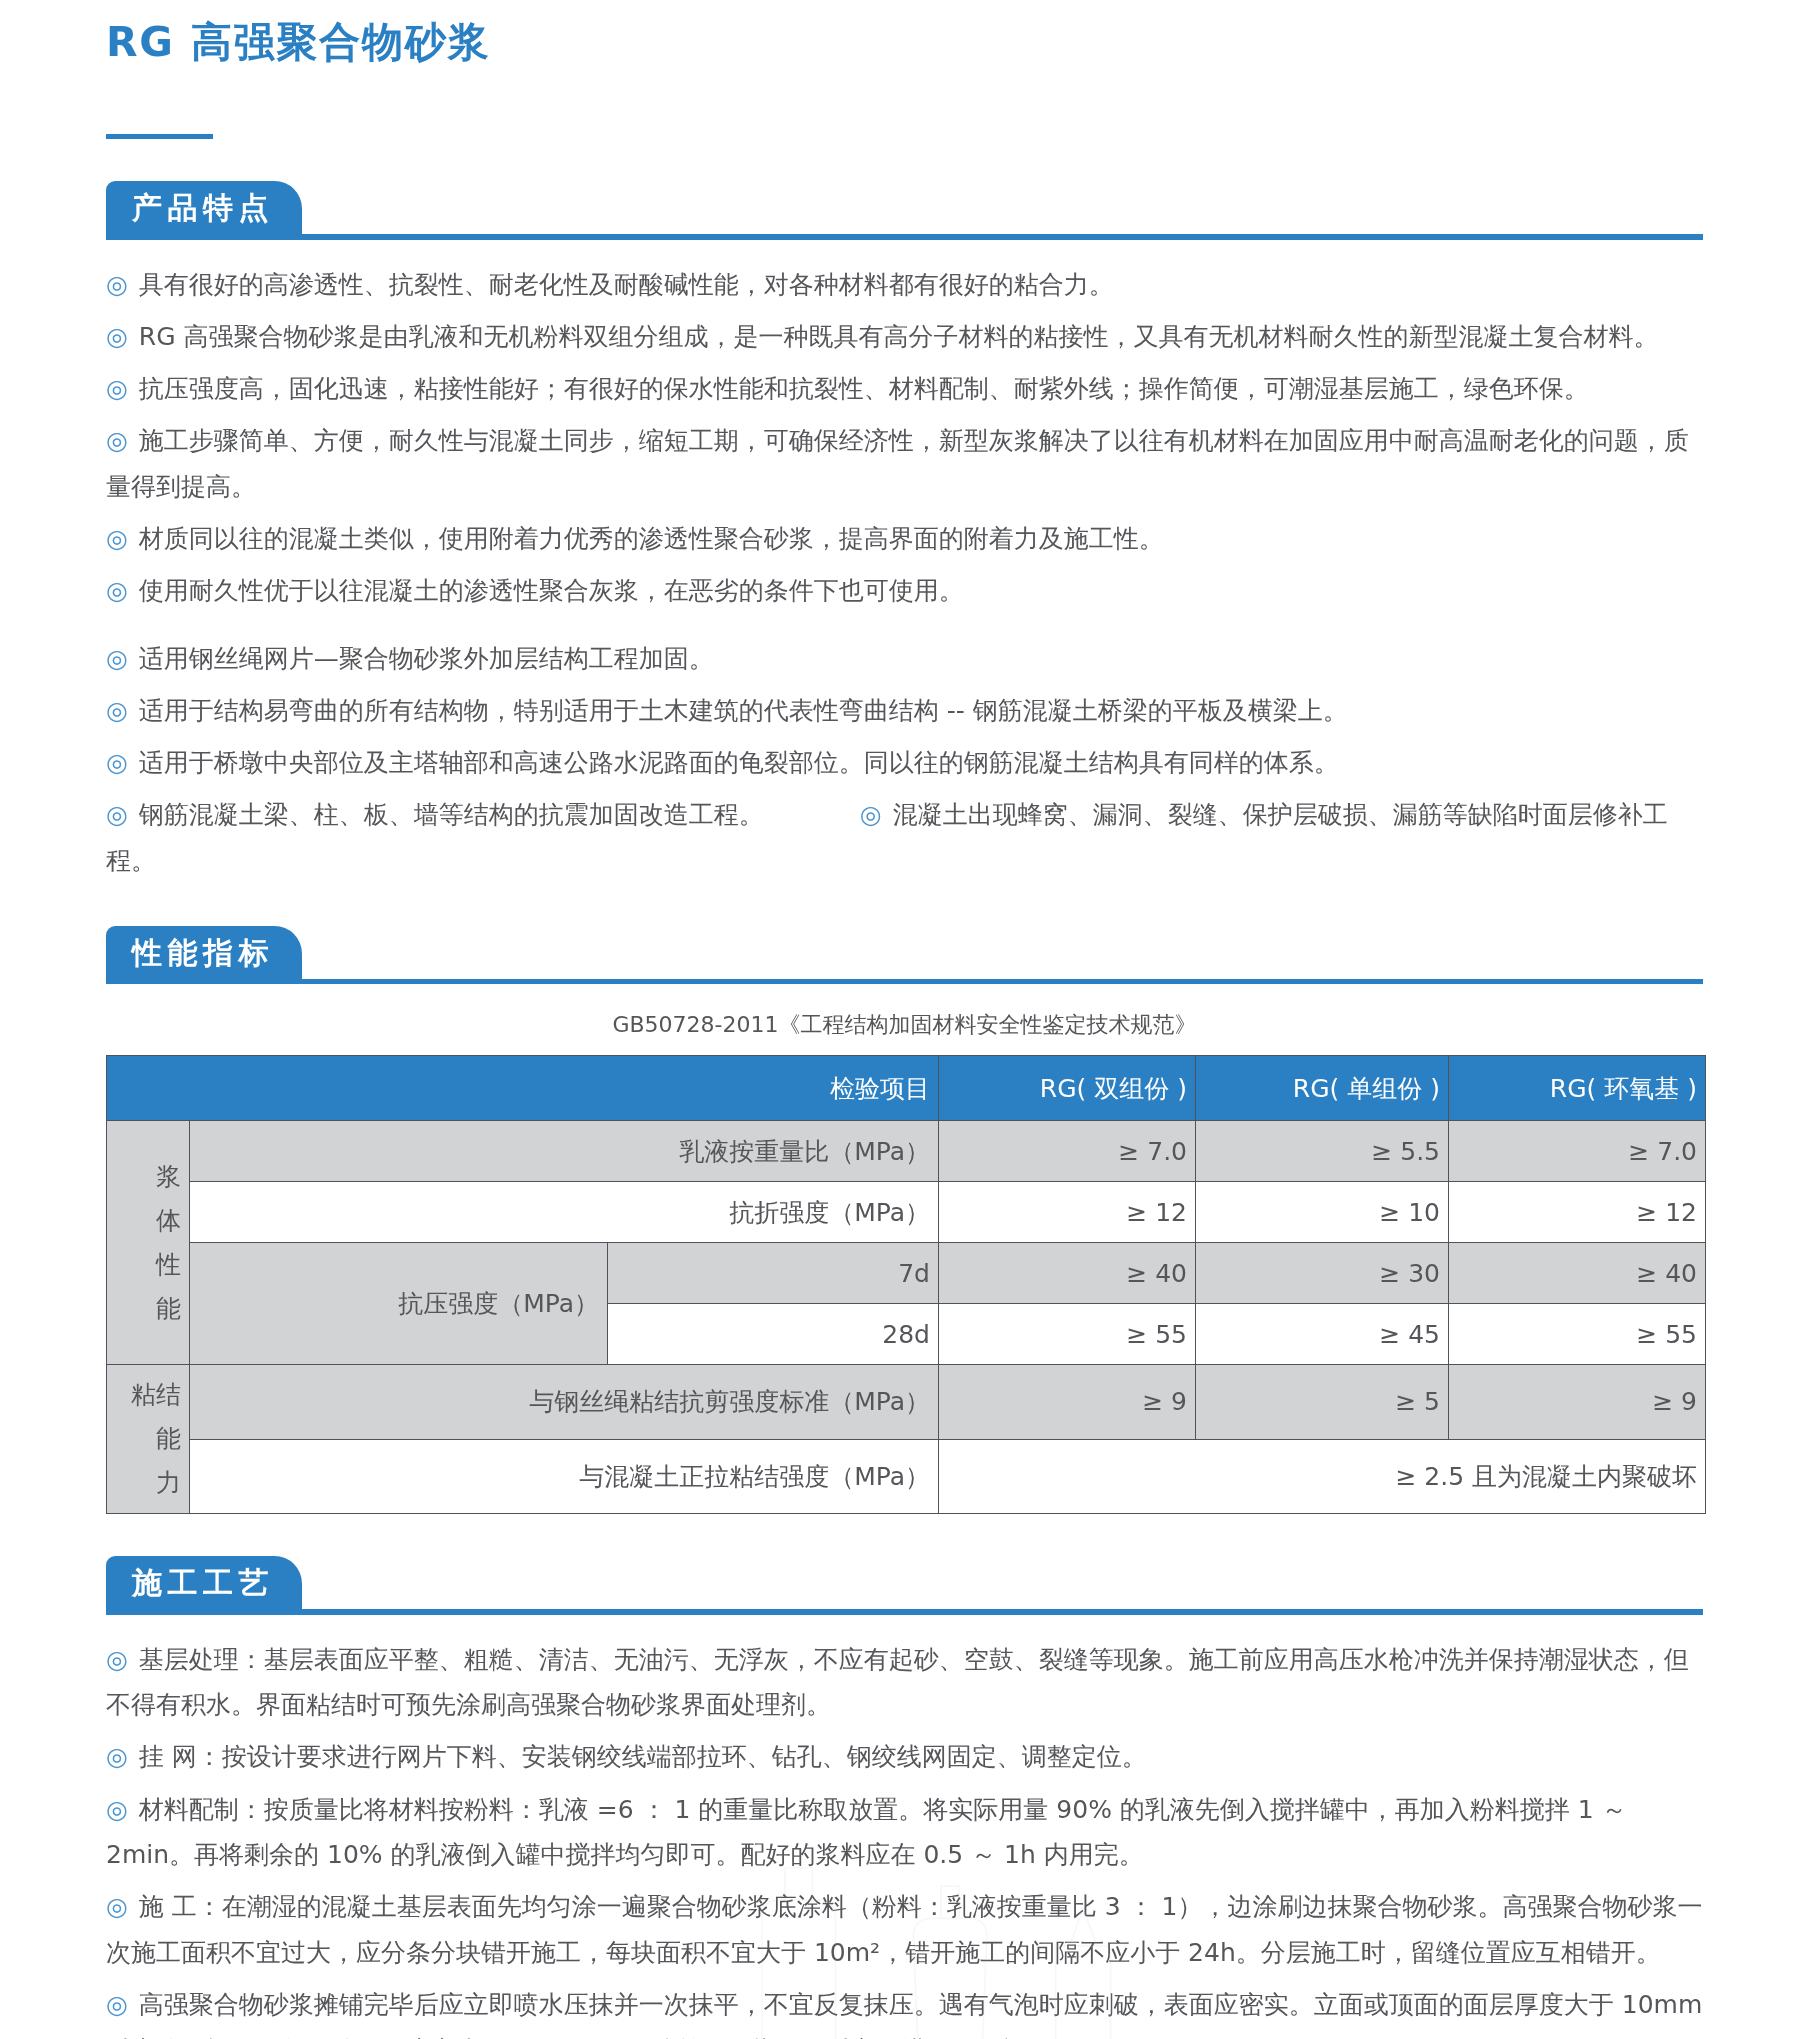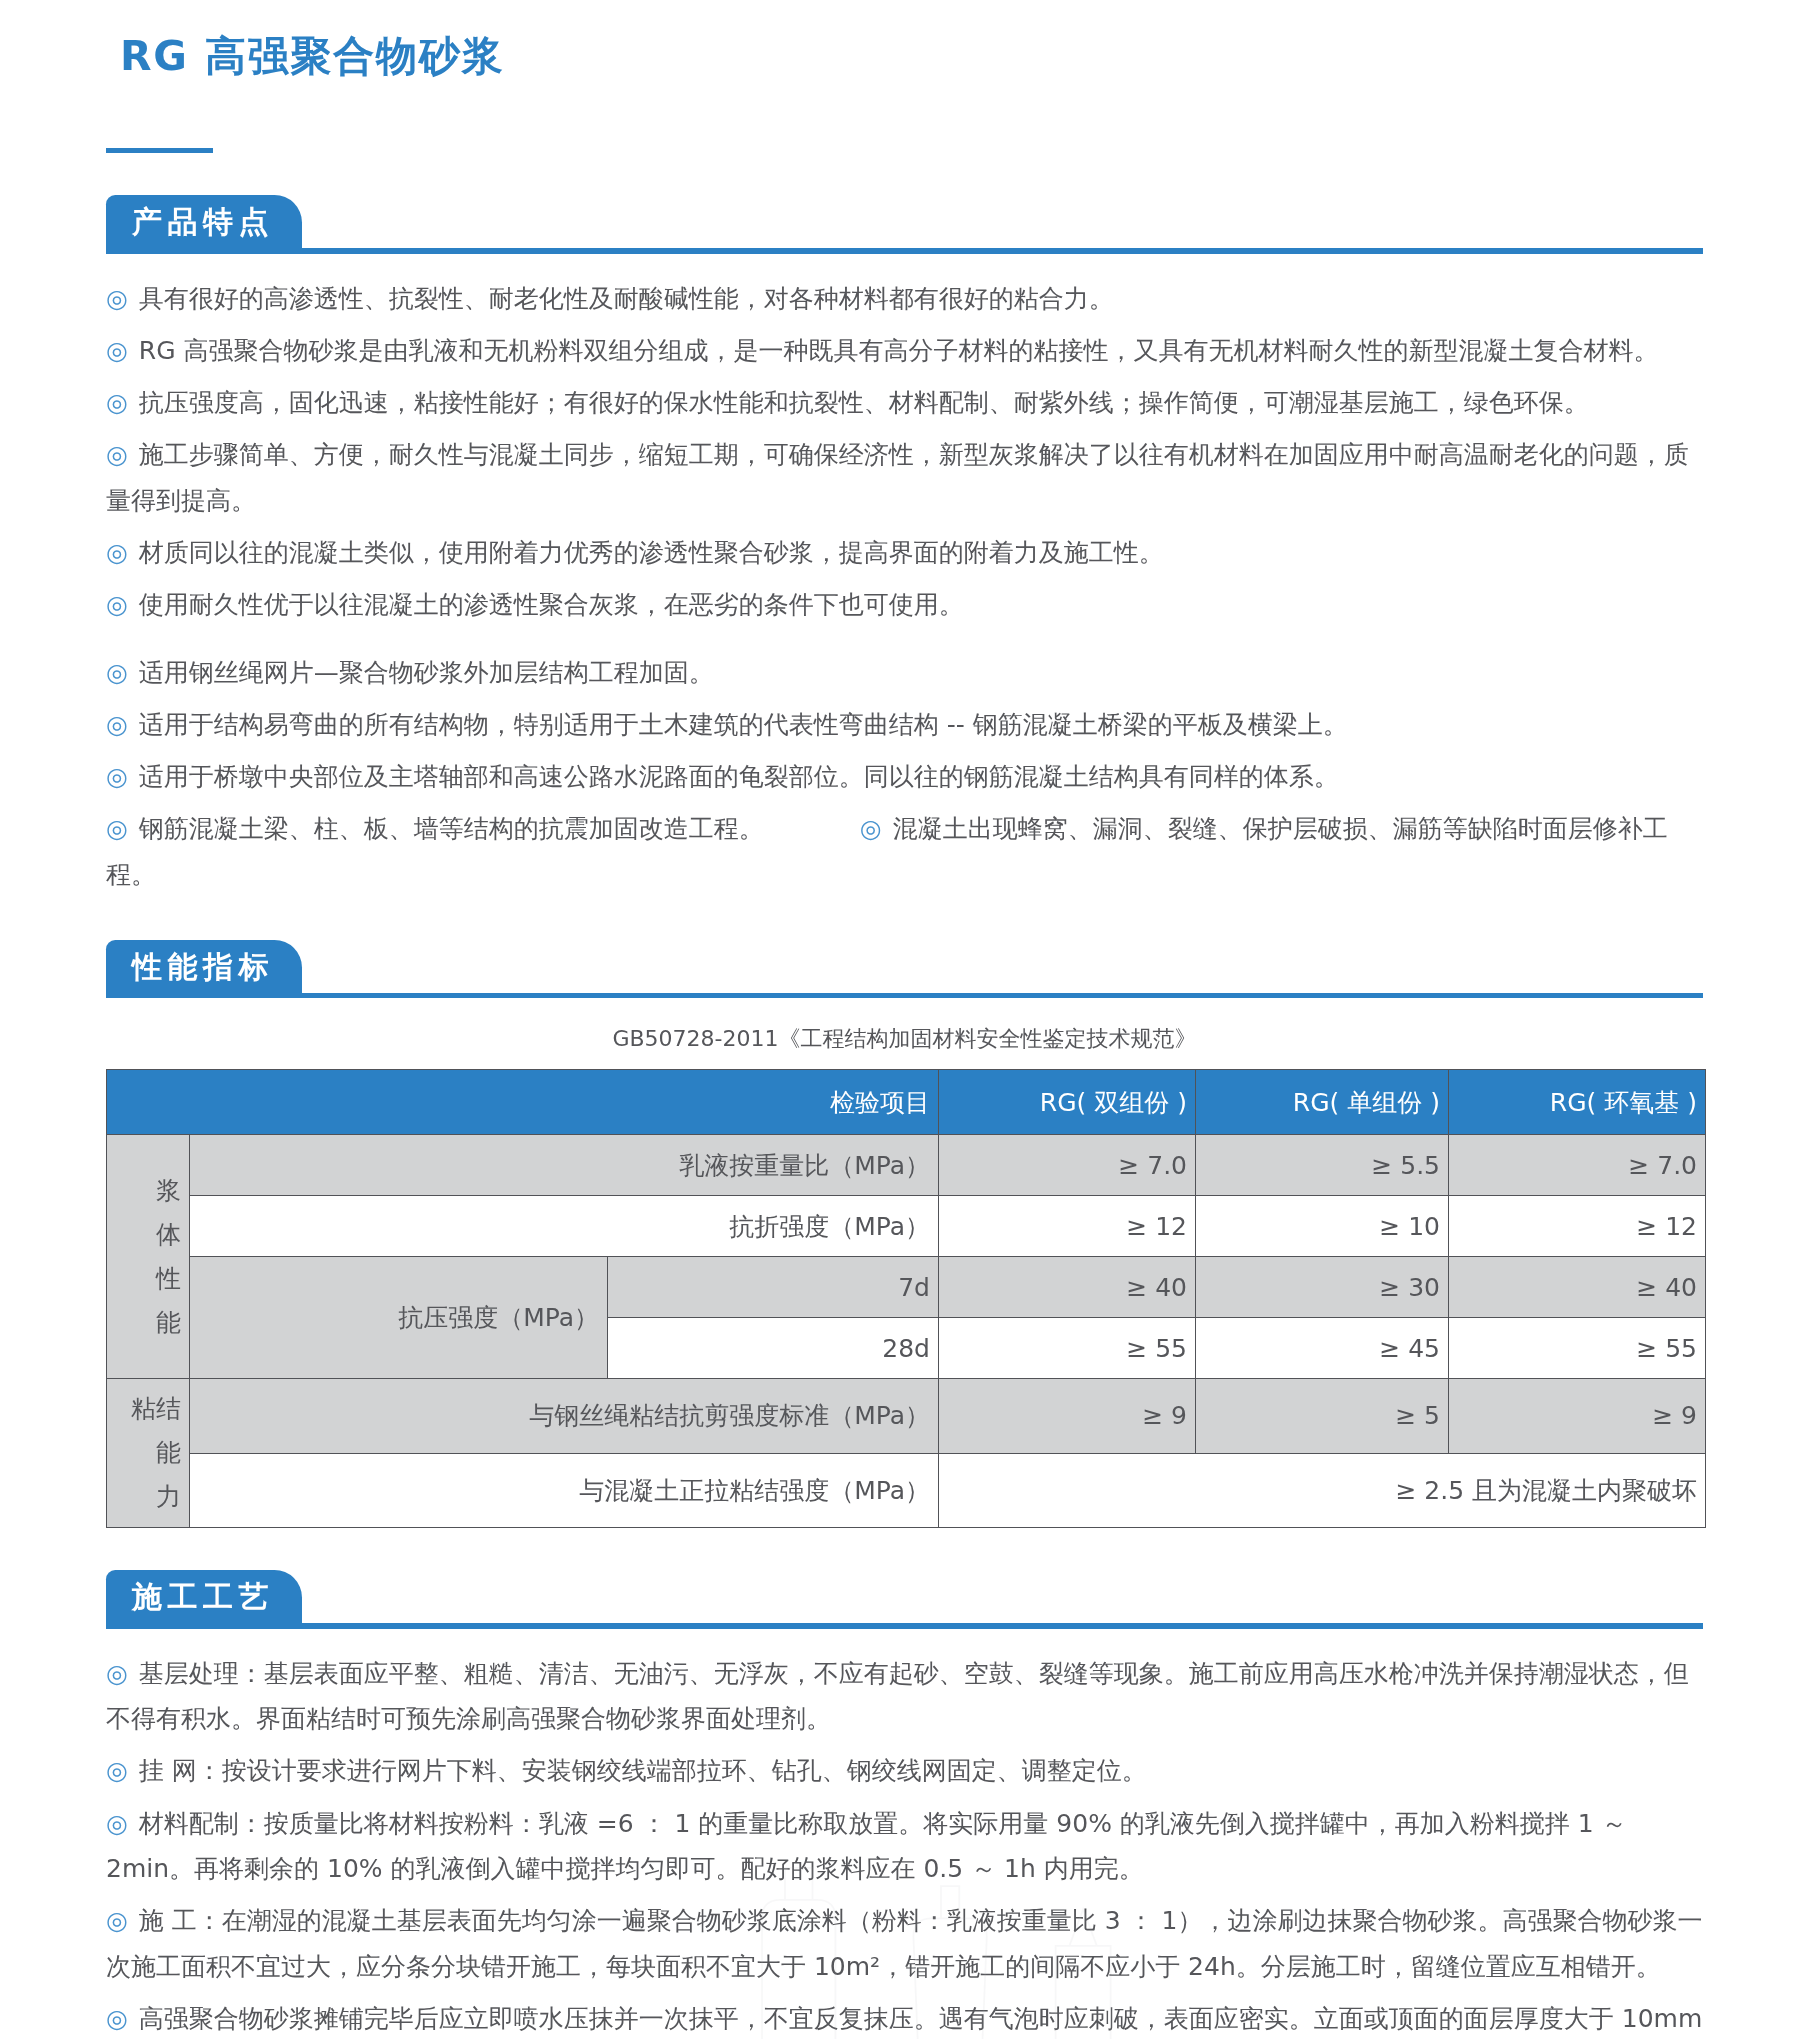--- a/index.html
+++ b/index.html
@@ -7,21 +7,21 @@
     position:relative;
     width:1809px; height:2040px;
     box-sizing:border-box;
     padding:14.7px 106px 0 106px;
     background:#ffffff;
     font-family:"DejaVu Sans","Liberation Sans",sans-serif;
     color:#55565a;
     overflow:hidden;
   }
   .title {
-    margin:14px; font-size:41px; font-weight:bold;
+    margin:0; font-size:41px; font-weight:bold;
     color:#2b80c4; letter-spacing:1.8px;
   }
   .title-underline { width:107px; height:5.5px; background:#2b80c4; margin-top:64px; }
 
   .sec-head { margin-top:42px; line-height:0; }
   .tab {
     display:inline-block;
     background:#2b80c4; color:#ffffff;
     font-size:30px; font-weight:bold; letter-spacing:5.5px;
     line-height:53px; height:53px;

